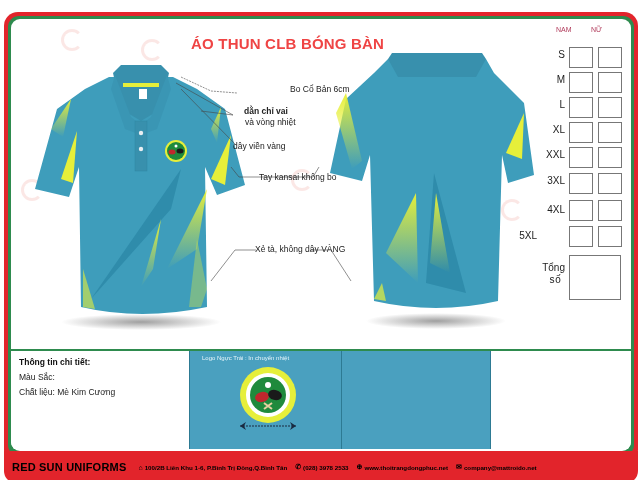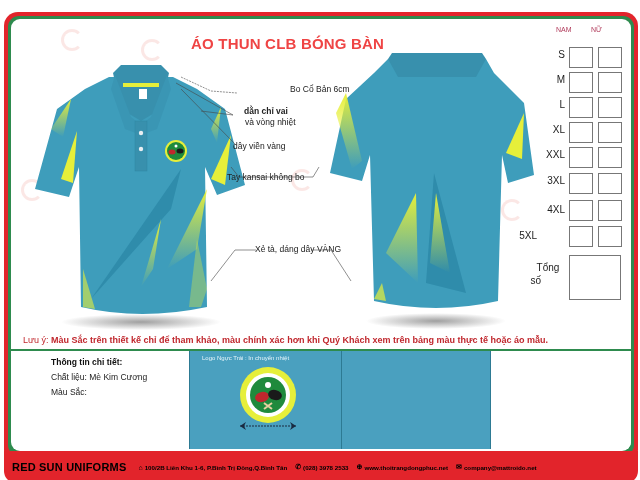--- a/index.html
+++ b/index.html
@@ -41,21 +41,21 @@
   .total-box { position: absolute; width: 52px; height: 45px; border: 1px solid #777; background: #fff; }
 
   .note {
     position: absolute; left: 12px; top: 316px; width: 600px;
     font-size: 9px; font-weight: bold; color: #c0272d; white-space: nowrap;
   }
   .note .lbl { color: #c0272d; font-weight: normal; }
 
   .bottom-divider { position: absolute; left: 0; top: 330px; width: 620px; height: 2px; background: #2e8b4e; }
 
-  .info-panel { position: absolute; left: 0; top: 332px; width: 178px; height: 98px; background: #fff; padding: 6px 0 0 8px; margin-left: 32px; }
+  .info-panel { position: absolute; left: 0; top: 332px; width: 178px; height: 98px; background: #fff; padding: 6px 0 0 8px; }
   .info-title { font-size: 8.5px; font-weight: bold; color: #111; margin-bottom: 5px; }
   .info-row { font-size: 8.5px; color: #222; margin-bottom: 5px; white-space: nowrap; }
 
   .logo-panel { position: absolute; left: 178px; top: 332px; width: 153px; height: 98px; background: #4aa0bf; border-left: 1px solid #2d7a93; border-right: 1px solid #2d7a93; }
   .logo-caption { position: absolute; left: 12px; top: 4px; font-size: 6px; color: #e8f6fb; white-space: nowrap; }
   .dim-text { position: absolute; left: 60px; top: 79px; font-size: 11px; color: #fff; margin-top: 24px; }
 
   .blank-panel-blue { position: absolute; left: 331px; top: 332px; width: 149px; height: 98px; background: #4aa0bf; border-right: 1px solid #2d7a93; }
   .blank-panel-white { position: absolute; left: 480px; top: 332px; width: 140px; height: 98px; background: #fff; }
 
@@ -148,22 +148,22 @@
       <path d="M220 148 L228 158 L302 158 L308 148"></path>
       <path d="M200 262 L224 231 L245 231"></path>
       <path d="M300 231 L320 231 L340 262"></path>
     </g>
   </svg>
 
   <div class="callout" style="left:231px;top:65px;padding-left:48px;">Bo Cổ Bản 6cm</div>
   <div class="callout" style="left:233px;top:87px;font-weight:bold;">dằn chỉ vai</div>
   <div class="callout" style="left:234px;top:98px;">và vòng nhiệt</div>
   <div class="callout" style="left:214px;top:122px;margin-left:8px;">dây viền vàng</div>
-  <div class="callout" style="left:216px;top:153px;">Tay kansai không bo</div>
-  <div class="callout" style="left:244px;top:225px;">Xẻ tà, dáng dây VÀNG</div>
+  <div class="callout" style="left:248px;top:153px;">Tay kansai không bo</div>
+  <div class="callout" style="left:244px;top:225px;">Xẻ tà, không dây VÀNG</div>
 
   <div class="size-head" style="left:545px;top:7px;">NAM</div>
   <div class="size-head" style="left:580px;top:7px;">NỮ</div>
 
   <div>
     <div class="size-label" style="left:520px;top:30px;">S</div>
     <div class="size-box" style="left:558px;top:28px;"></div>
     <div class="size-box" style="left:587px;top:28px;"></div>
   </div>
   <div>
@@ -195,36 +195,32 @@
     <div class="size-label" style="left:520px;top:185px;">4XL</div>
     <div class="size-box" style="left:558px;top:181px;"></div>
     <div class="size-box" style="left:587px;top:181px;"></div>
   </div>
   <div>
     <div class="size-label" style="left:492px;top:211px;">5XL</div>
     <div class="size-box" style="left:558px;top:207px;"></div>
     <div class="size-box" style="left:587px;top:207px;"></div>
   </div>
   <div>
-    <div class="size-label" style="left:520px;top:243px;text-align:center;">Tổng</div>
-    <div class="size-label" style="left:496px;top:256px;">số</div>
+    <div class="size-label" style="left:520px;top:243px;">Tổng</div>
+    <div class="size-label" style="left:516px;top:256px;font-family:Liberation Mono, monospace;">số</div>
     <div class="total-box" style="left:558px;top:236px;"></div>
   </div>
 
-  <div class="note">
-    <span class="lbl">Lưu ý:</span>
-    <span>Màu Sắc trên thiết kế chỉ để tham khảo, màu chính xác hơn khi Quý Khách xem trên bảng màu thực tế hoặc áo mẫu.</span>
-  </div>
 
   <div class="bottom-divider"></div>
 
   <div class="info-panel">
     <div class="info-title">Thông tin chi tiết:</div>
+    <div class="info-row">Màu Sắc:</div>
     <div class="info-row">Chất liệu: Mè Kim Cương</div>
-    <div class="info-row">Màu Sắc:</div>
   </div>
 
   <div class="logo-panel">
     <div class="logo-caption">Logo Ngực Trái :   In chuyển nhiệt</div>
     <svg style="position:absolute;left:48px;top:14px;" width="60" height="60" viewBox="0 0 60 60">
       <circle cx="30" cy="30" r="28" fill="#e6ef3a"></circle>
       <circle cx="30" cy="30" r="22" fill="#fff"></circle>
       <circle cx="30" cy="30" r="18" fill="#1f8a3c"></circle>
       <circle cx="30" cy="20" r="3" fill="#fff"></circle>
       <ellipse cx="24" cy="32" rx="7" ry="5" fill="#c0272d" transform="rotate(-15 24 32)"></ellipse>

